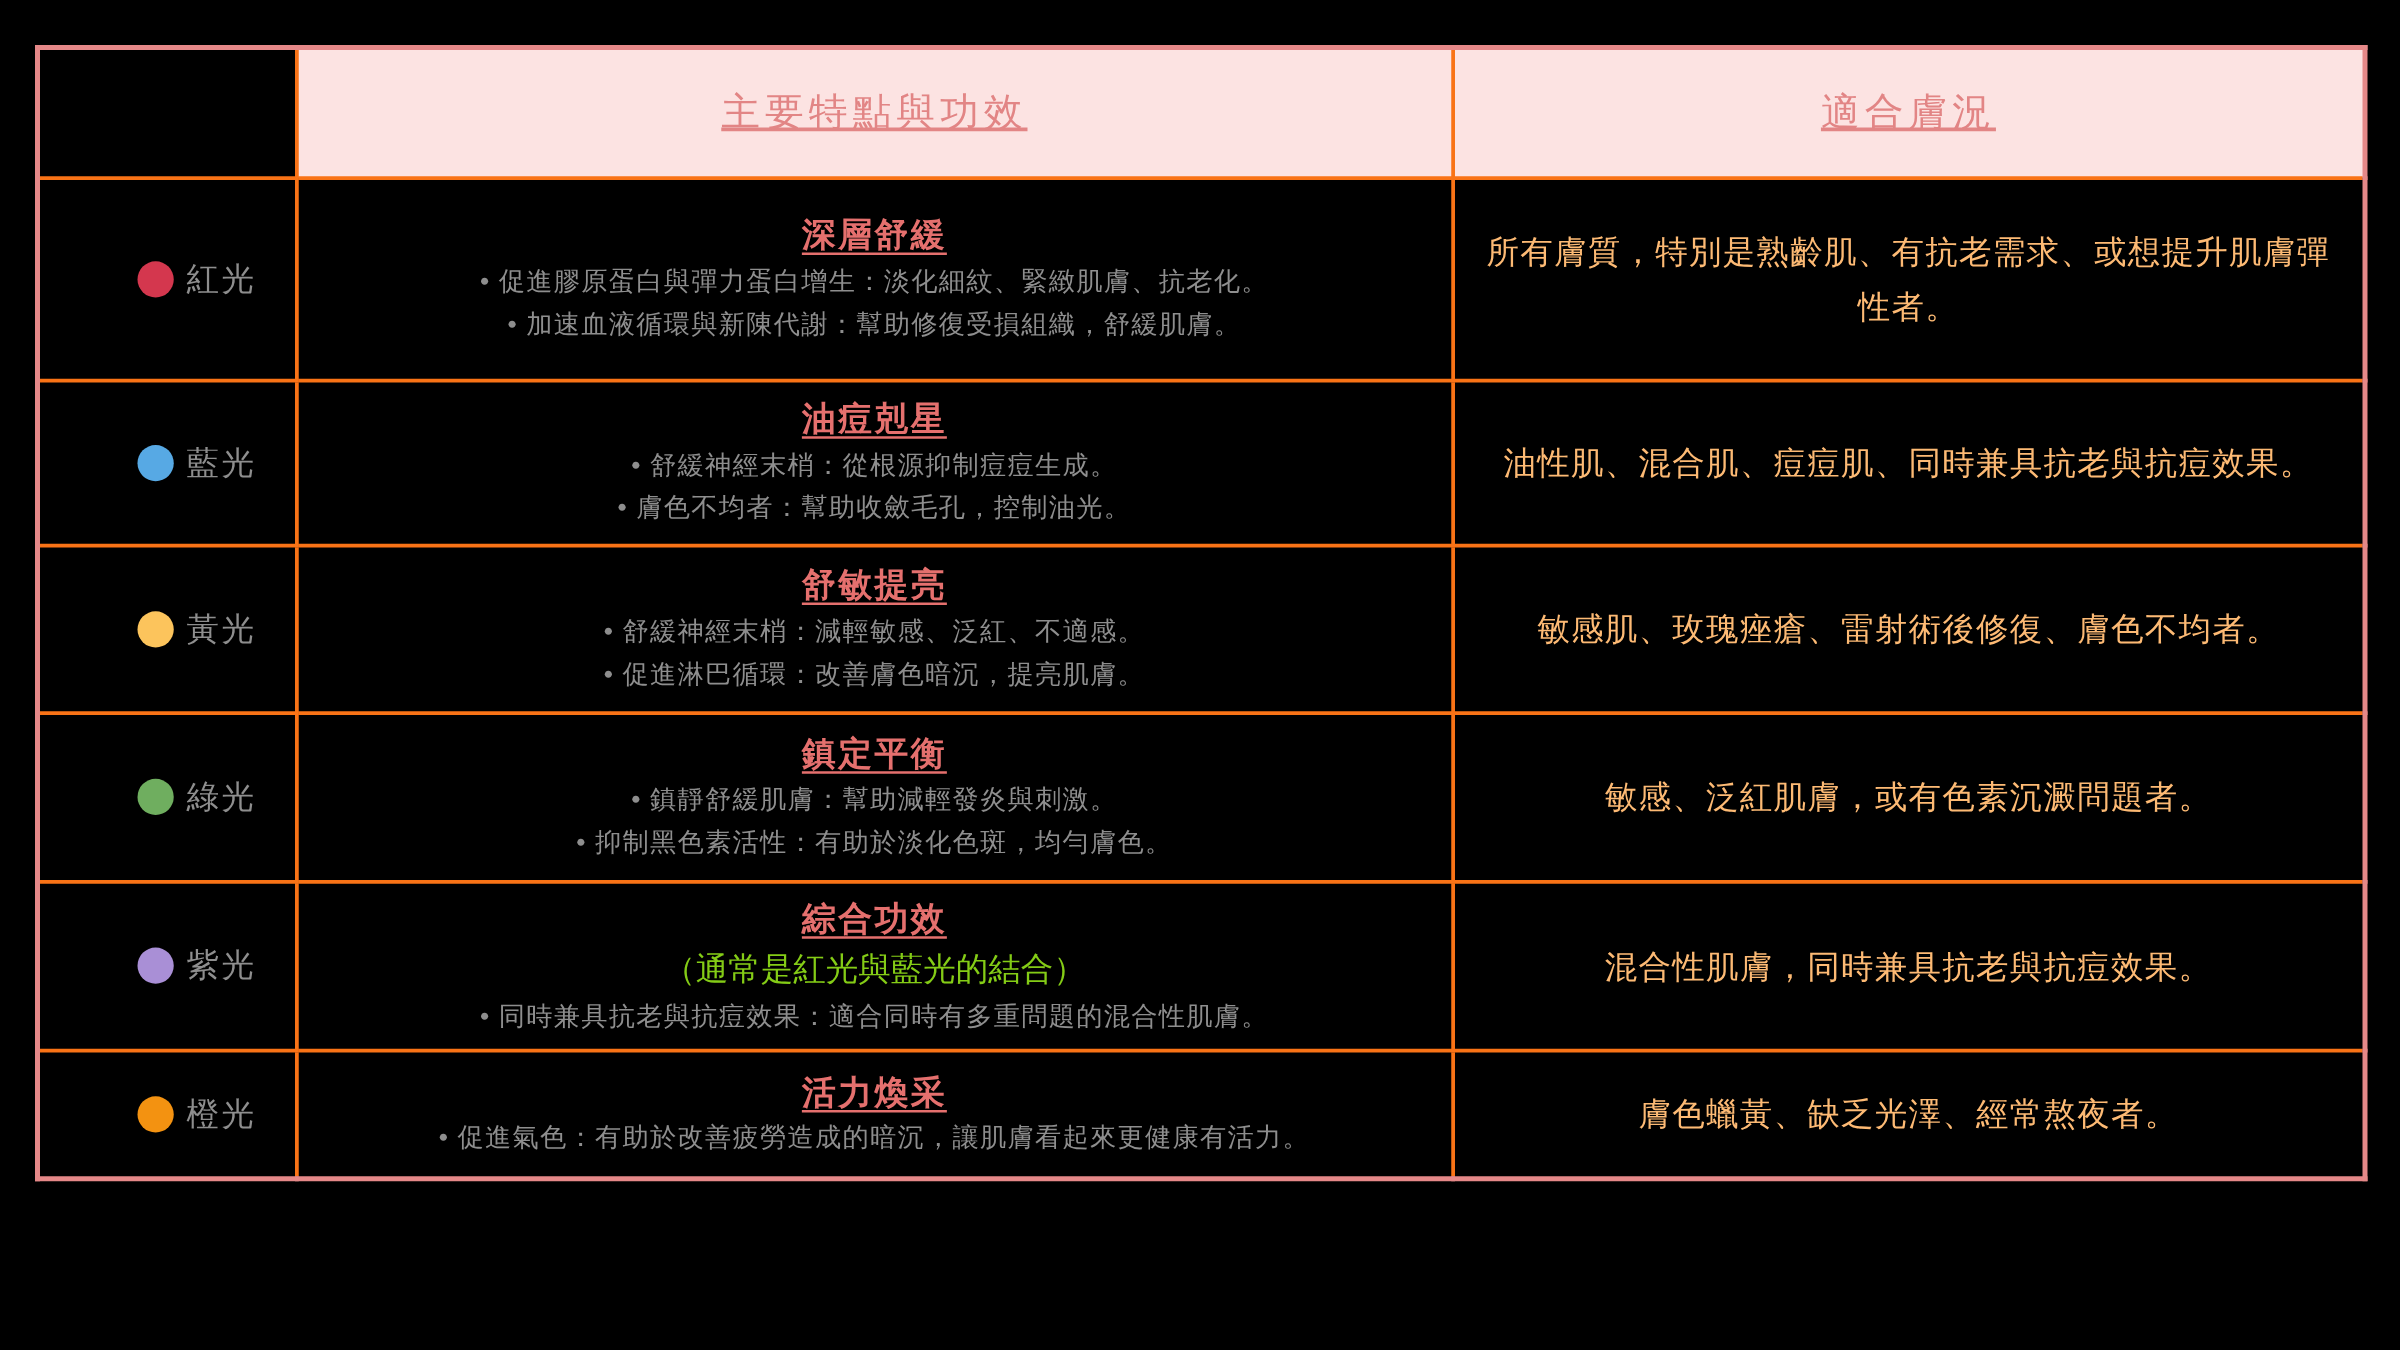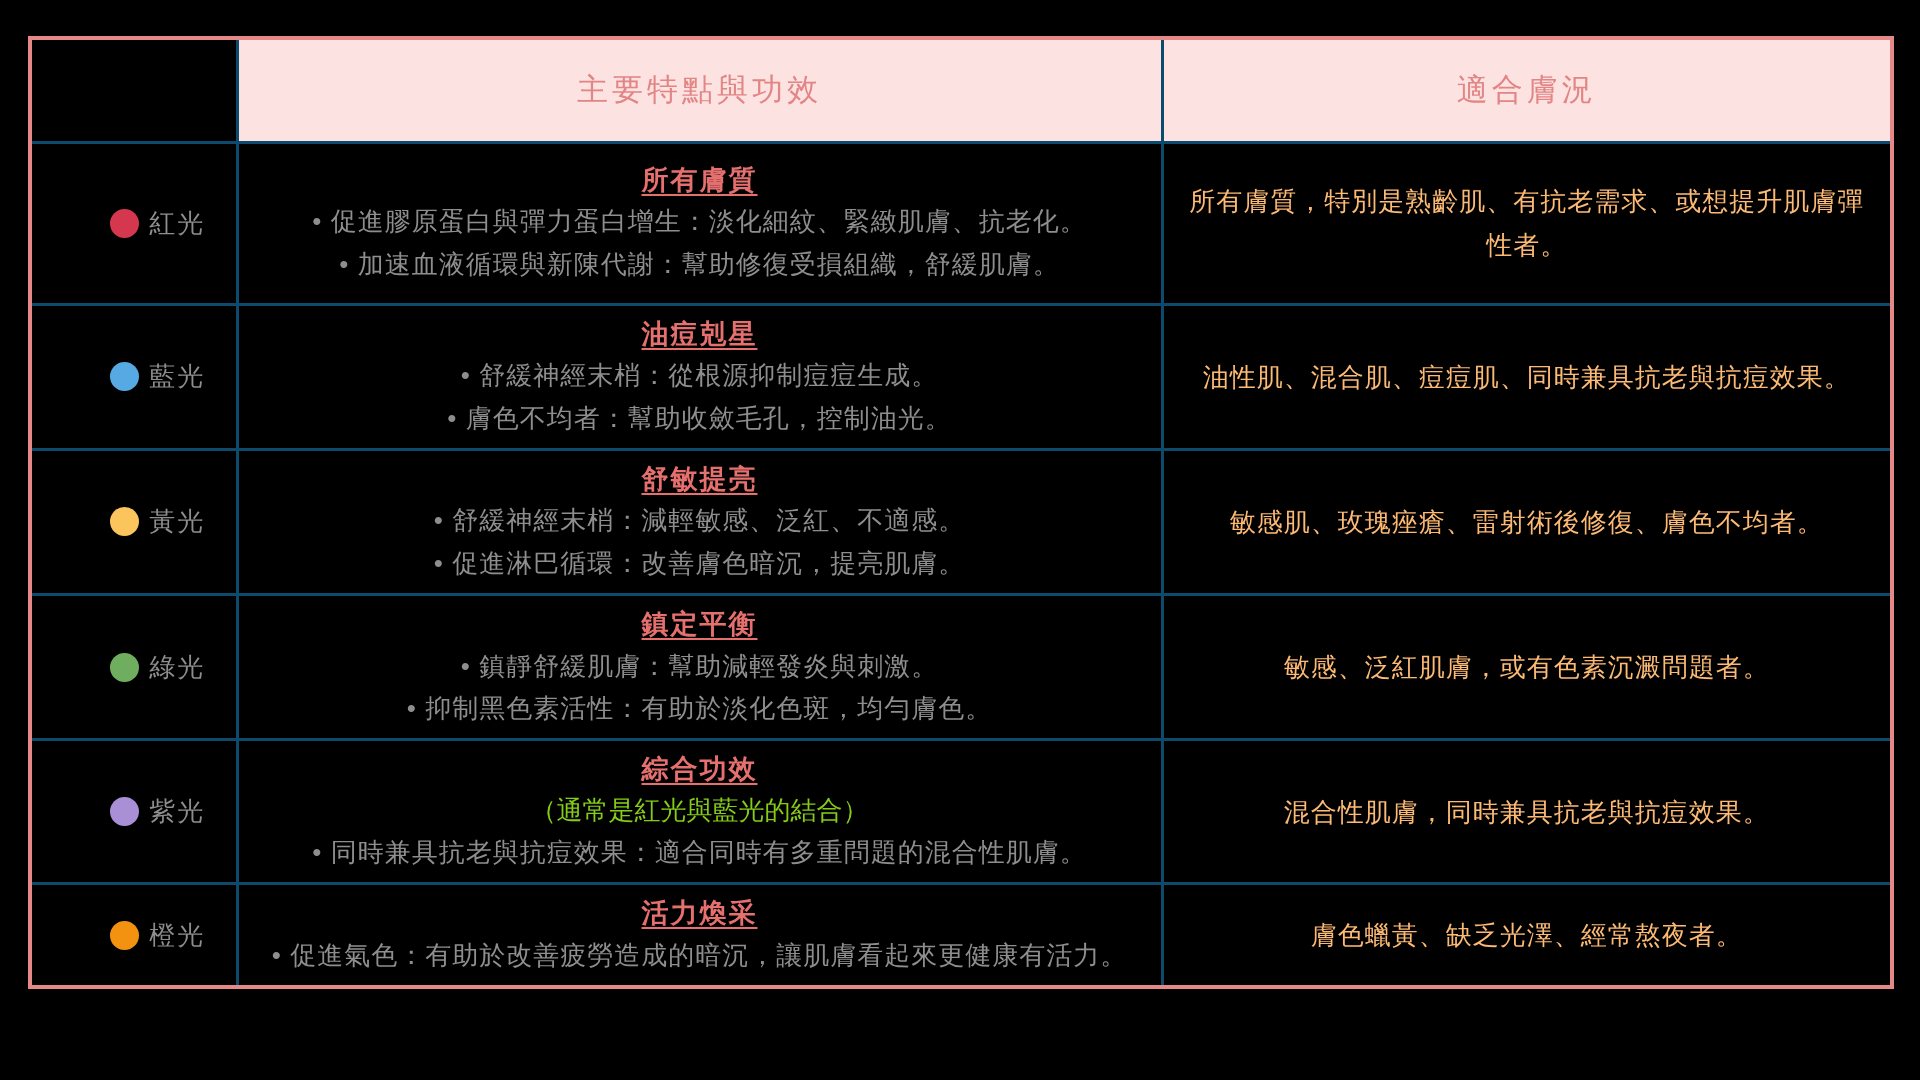--- a/index.html
+++ b/index.html
@@ -13,22 +13,23 @@
 
   .table-wrap { position: absolute; left: 28px; top: 36px; }
 
   table.light-table {
     border-collapse: collapse;
     table-layout: fixed;
     width: 1862px;
     border: 4px solid #e58888;
   }
   table.light-table td, table.light-table th {
-    border: 3px solid #0c4a6e;
+    border: 3px solid #f97316;
     vertical-align: middle;
+    text-decoration: underline;
   }
 
   tr.header-row { height: 104px; }
   tr.row-1 { height: 162px; }
   tr.row-2 { height: 132px; }
   tr.row-3 { height: 134px; }
   tr.row-4 { height: 135px; }
   tr.row-5 { height: 132px; }
   tr.row-6 { height: 103px; }
   tr.row-7 { height: 102px; }
@@ -77,21 +78,21 @@
     text-decoration-thickness: 2px;
     text-underline-offset: 5px;
   }
   .feat-sub {
     color: #84cc16;
     font-size: 26px;
     line-height: 1.6;
   }
   .feat-line {
     color: #8e8e8e;
-    font-size: 26px;
+    font-size: 21px;
     line-height: 1.65;
     letter-spacing: 1px;
   }
 
   td.c-suit {
     text-align: center;
     padding: 8px 24px;
   }
   .suit-text {
     color: #fdba74;
@@ -119,21 +120,21 @@
     </tr>
 
     <tr class="row-1">
       <td class="c-light">
         <div class="light-wrap">
           <span class="dot" style="background: rgb(212, 55, 78);"></span>
           <span class="light-label">紅光</span>
         </div>
       </td>
       <td class="c-feat">
-        <div class="feat-title">所有膚質</div>
+        <div class="feat-title">深層舒緩</div>
 
         <div class="feat-line">• 促進膠原蛋白與彈力蛋白增生：淡化細紋、緊緻肌膚、抗老化。</div>
         <div class="feat-line">• 加速血液循環與新陳代謝：幫助修復受損組織，舒緩肌膚。</div>
       </td>
       <td class="c-suit">
         <div class="suit-text">所有膚質，特別是熟齡肌、有抗老需求、或想提升肌膚彈性者。</div>
       </td>
     </tr>
 
     <tr class="row-2">

